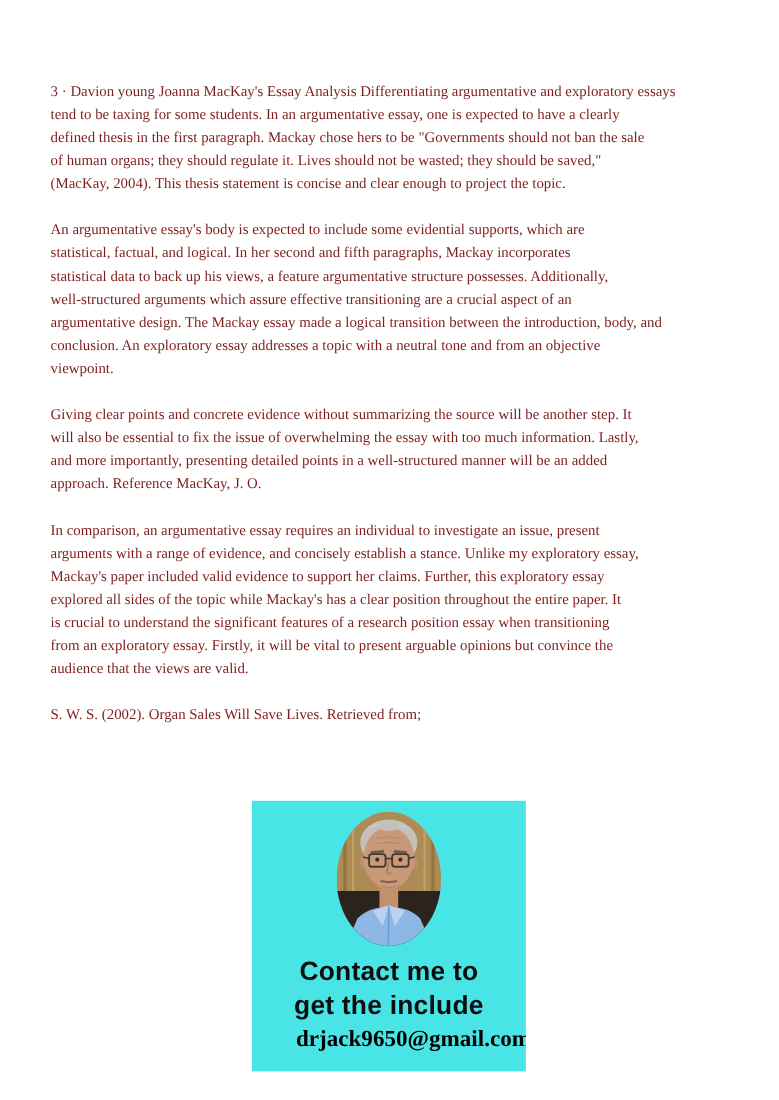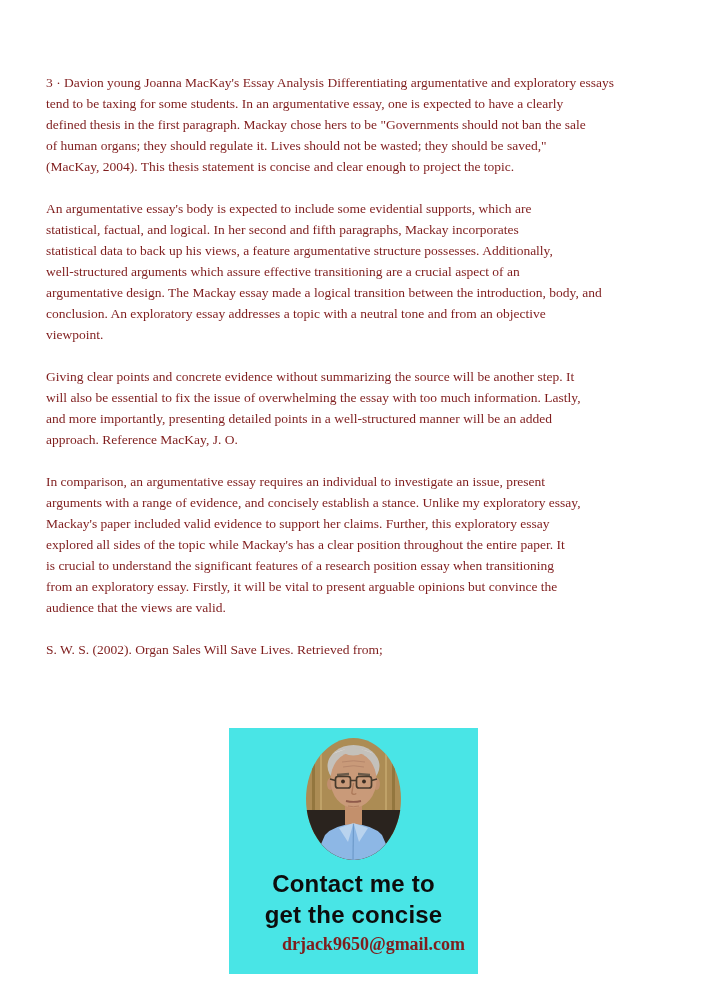--- a/index.html
+++ b/index.html
@@ -46,23 +46,23 @@
     font-weight: bold;
     font-size: 24px;
     line-height: 31px;
     color: #0d0d0d;
     letter-spacing: 0.2px;
   }
   .promo-email {
     margin-top: 1px;
     font-family: "Liberation Serif", serif;
     font-weight: bold;
-    font-size: 18px;
+    font-size: 21px;
     line-height: 26px;
-    color: #7f1d1d;
+    color: #000000;
     padding-left: 40px;
   }
 </style>
 </head>
 <body>
 
 <div class="page">
 
   <div class="doc-text">
     <p>3 · Davion young Joanna MacKay's Essay Analysis Differentiating argumentative and exploratory essays
@@ -142,20 +142,20 @@
 
         <path d="M47.5,45 L45.8,55 Q47.5,57.5 50.3,55.5" stroke="#ae7b5b" stroke-width="1.4" fill="none"></path>
 
         <path d="M40,63 Q47.5,64.8 55,63" stroke="#8e5a4a" stroke-width="1.9" fill="none"></path>
         <path d="M42,68 Q47.5,69.5 53,68" stroke="#b07d5d" stroke-width="0.9" fill="none"></path>
       </g>
     </svg>
 
     <div class="promo-headline">
       <div>Contact me to</div>
-      <div>get the concise</div>
+      <div>get the include</div>
     </div>
 
     <div class="promo-email">drjack9650@gmail.com</div>
 
   </div>
 
 </div>
 
 </body></html>

